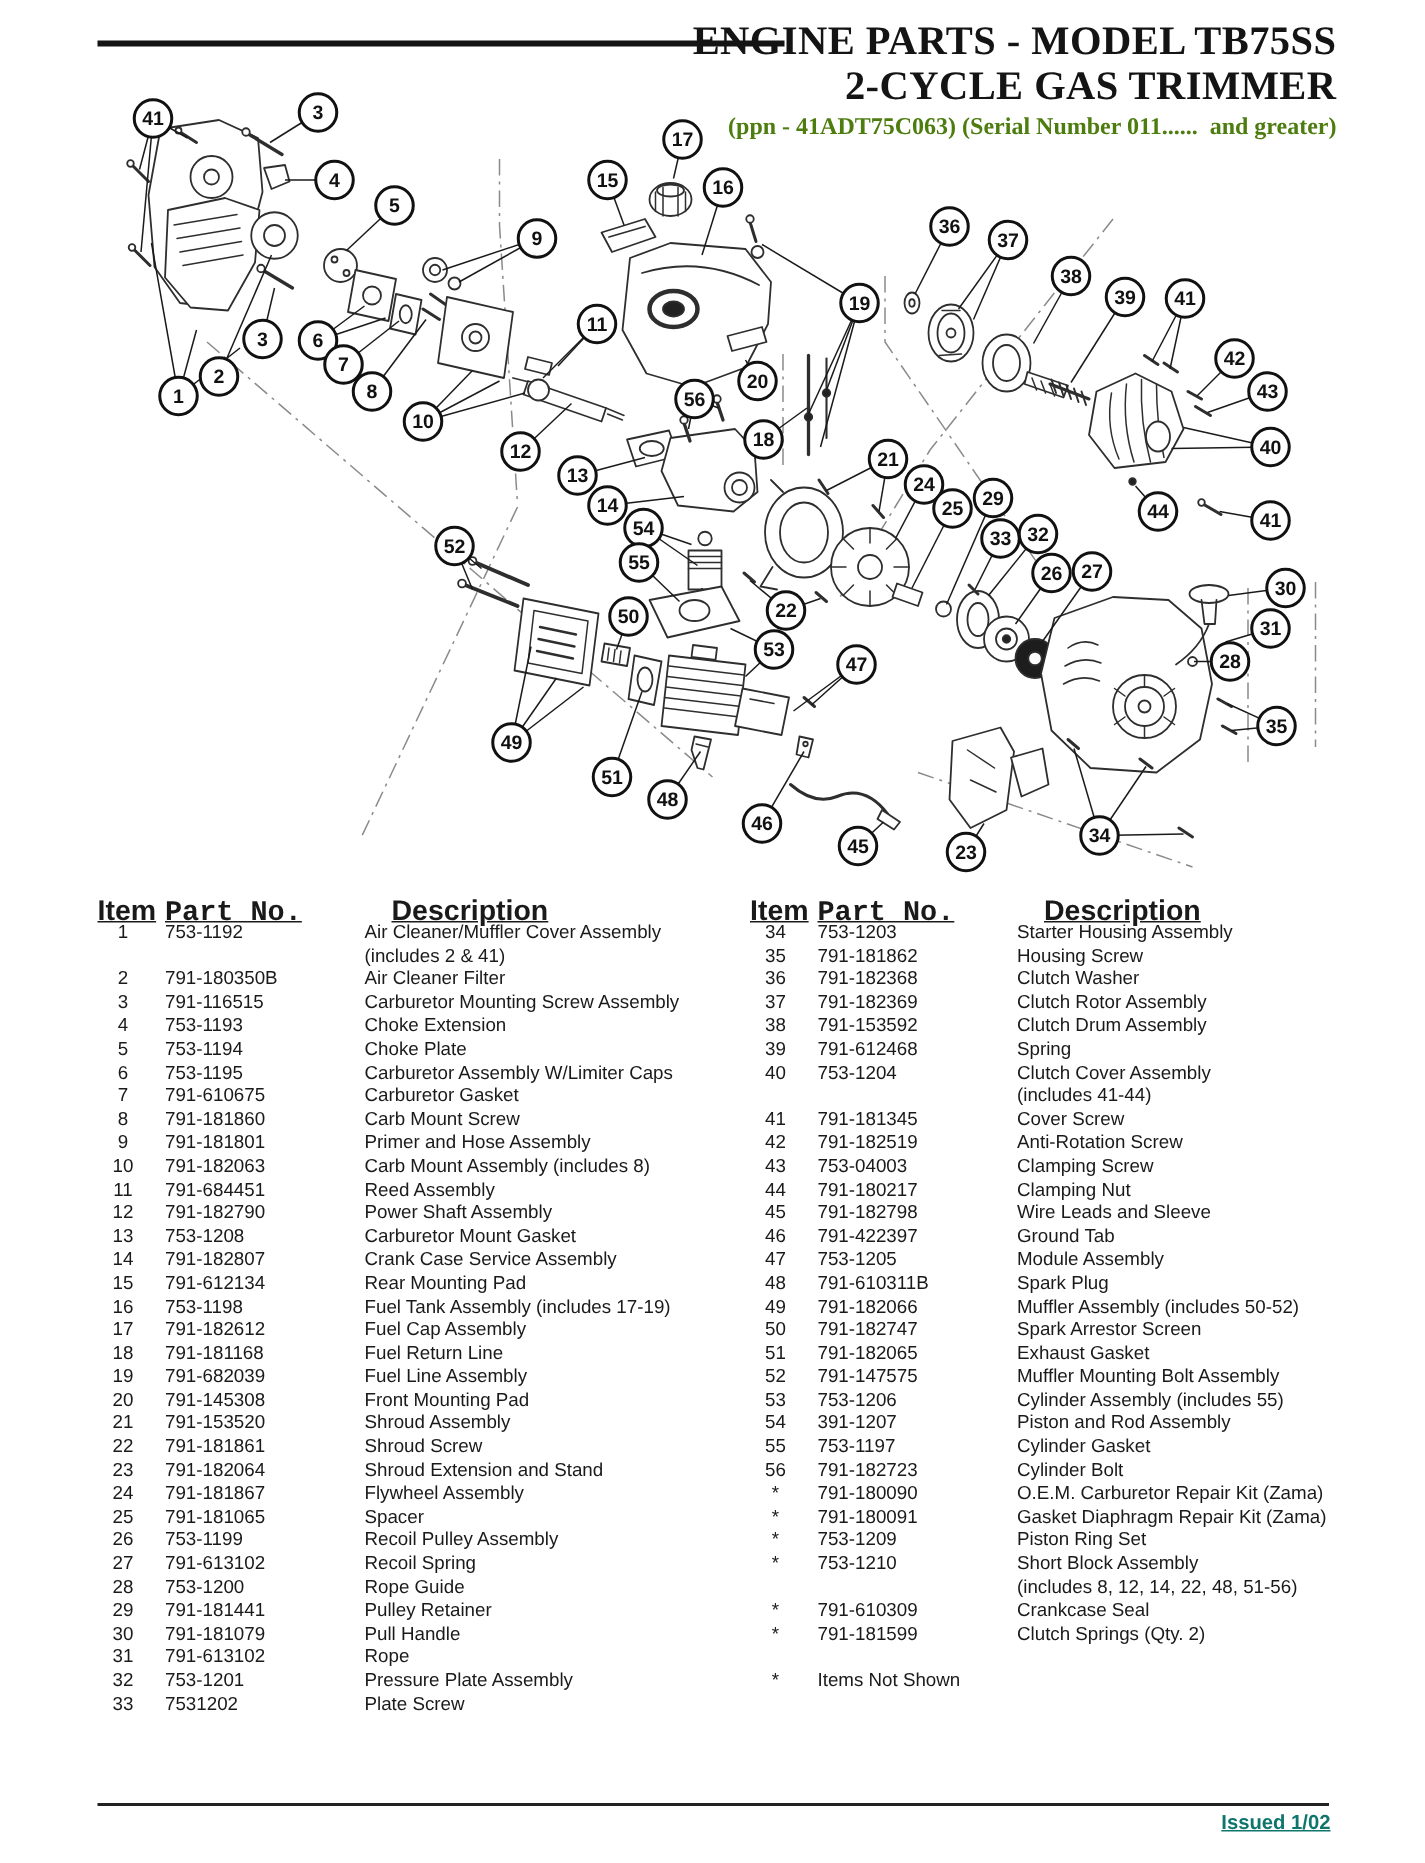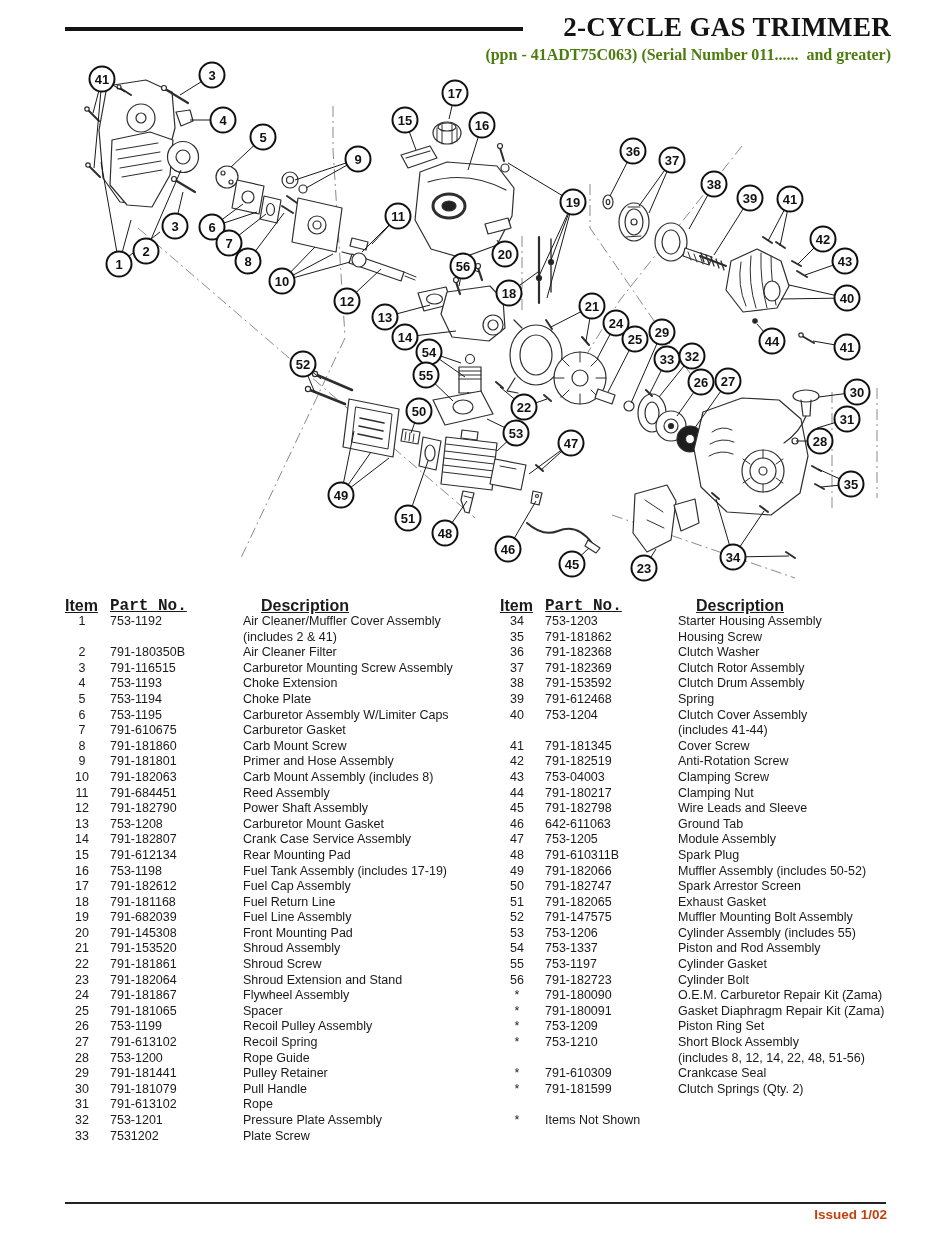--- a/index.html
+++ b/index.html
@@ -13,40 +13,41 @@
   .title-line { font-family:"Liberation Serif", serif; font-weight:bold; font-size:27px; line-height:30px; letter-spacing:.3px; color:#141414; white-space:nowrap; }
   .subtitle { font-family:"Liberation Serif", serif; font-weight:bold; font-size:16px; margin-top:4px; color:#4d7c0f; white-space:nowrap; }
 
   svg.diagram { position:absolute; left:0; top:0; z-index:1; }
   svg .callout-layer text { font-family:"Liberation Sans", sans-serif; font-weight:bold; font-size:13px; fill:#111; }
 
   .tables { position:absolute; top:597px; left:0; width:950px; z-index:2; }
   .tblock { position:absolute; top:0; }
   .tblock.left  { left:65px;  width:430px; }
   .tblock.right { left:500px; width:450px; }
-  .thead { position:relative; height:17px; font-size:16px; font-weight:bold; white-space:nowrap; }
+  .thead { position:relative; height:17px; font-size:19px; font-weight:bold; white-space:nowrap; }
   .thead span { text-decoration:underline; }
   .h-item { position:absolute; left:0px; }
   .h-part { position:absolute; left:45px;font-family:Liberation Mono, monospace; }
   .h-desc { position:absolute; left:196px; }
   .trow { position:relative; height:15.6px; font-size:12.5px; white-space:nowrap; }
   .c-item { position:absolute; left:0; width:34px; text-align:center; }
   .c-part { position:absolute; left:45px; }
   .c-desc { position:absolute; left:178px; }
   .tgap { height:16px; }
 
   .footer-rule { position:absolute; left:65px; top:1202px; width:821px; height:2px; background:#222; }
-  .issued { position:absolute; top:1207px; right:63px; font-size:13.5px; font-weight:bold; color:#c2410c; }
+  .issued { position:absolute; top:1207px; right:63px; font-size:13.5px; font-weight:bold; color:#0f766e;text-decoration:underline; }
 </style>
 </head>
 <body>
 
 <div class="top-rule"></div>
 
 <div class="page-header">
+  <div class="title-line">ENGINE PARTS - MODEL TB75SS</div>
   <div class="title-line">2-CYCLE GAS TRIMMER</div>
   <div class="subtitle">(ppn - 41ADT75C063) (Serial Number 011......&nbsp;&nbsp;and greater)</div>
 </div>
 
 <svg class="diagram" width="950" height="590" viewBox="0 0 950 590">
 
   <g stroke="#8a8a8a" fill="none" stroke-width="1" stroke-dasharray="11 4 2 4">
     <path d="M138,228 L475,518"></path>
     <path d="M345,338 L240,560"></path>
     <path d="M333,106 L333,150 L345,336"></path>
@@ -809,21 +810,21 @@
           <span class="c-part">791-180217</span>
           <span class="c-desc">Clamping Nut</span>
         </div>
         <div class="trow">
           <span class="c-item">45</span>
           <span class="c-part">791-182798</span>
           <span class="c-desc">Wire Leads and Sleeve</span>
         </div>
         <div class="trow">
           <span class="c-item">46</span>
-          <span class="c-part">642-611063</span>
+          <span class="c-part">791-422397</span>
           <span class="c-desc">Ground Tab</span>
         </div>
         <div class="trow">
           <span class="c-item">47</span>
           <span class="c-part">753-1205</span>
           <span class="c-desc">Module Assembly</span>
         </div>
         <div class="trow">
           <span class="c-item">48</span>
           <span class="c-part">791-610311B</span>
@@ -849,21 +850,21 @@
           <span class="c-part">791-147575</span>
           <span class="c-desc">Muffler Mounting Bolt Assembly</span>
         </div>
         <div class="trow">
           <span class="c-item">53</span>
           <span class="c-part">753-1206</span>
           <span class="c-desc">Cylinder Assembly (includes 55)</span>
         </div>
         <div class="trow">
           <span class="c-item">54</span>
-          <span class="c-part">753-1337</span>
+          <span class="c-part">391-1207</span>
           <span class="c-desc">Piston and Rod Assembly</span>
         </div>
         <div class="trow">
           <span class="c-item">55</span>
           <span class="c-part">753-1197</span>
           <span class="c-desc">Cylinder Gasket</span>
         </div>
         <div class="trow">
           <span class="c-item">56</span>
           <span class="c-part">791-182723</span>

